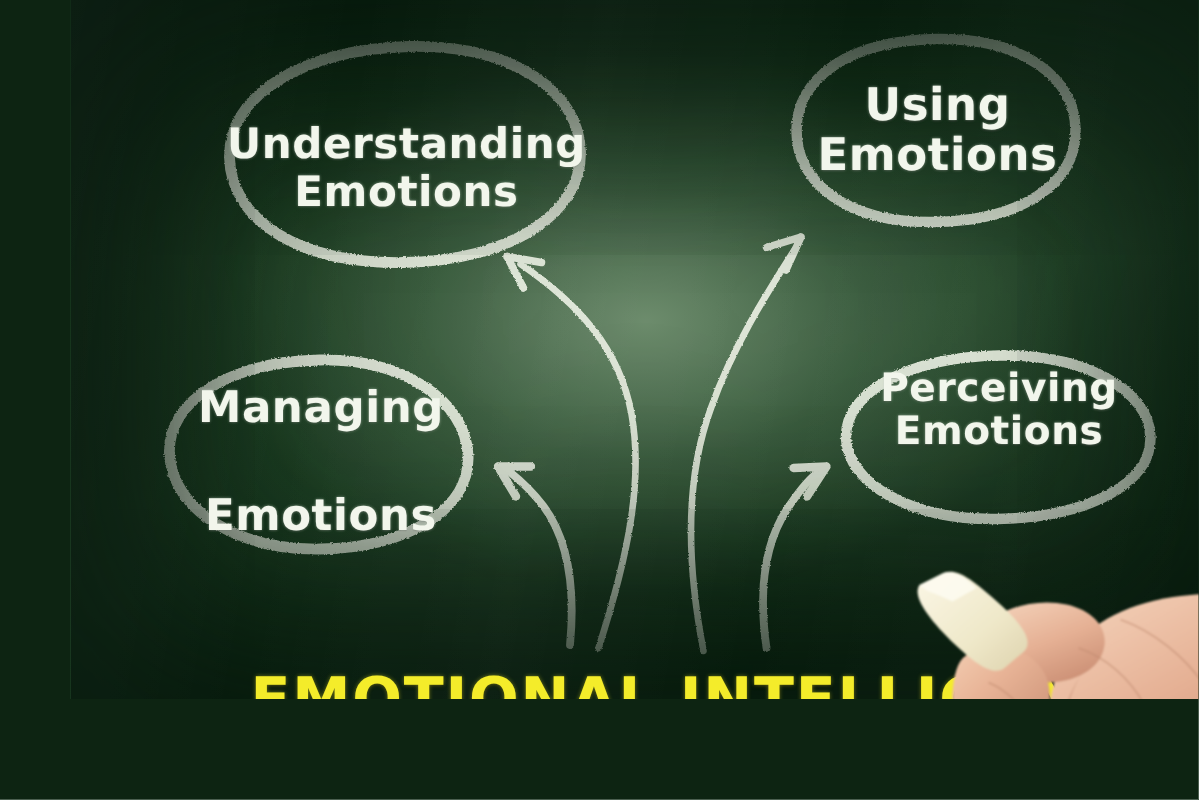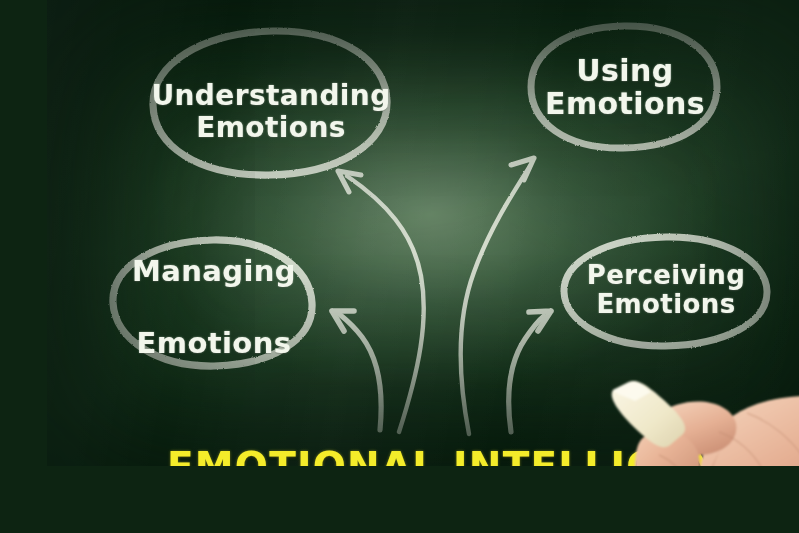--- a/index.html
+++ b/index.html
@@ -73,21 +73,21 @@
   #n-understanding .l2 { font-size: 28px; margin-top: 4px; }
 
   #n-using { left: 488px; top: 40px; width: 180px; height: 94px; }
   #n-using .l1 { font-size: 30px; }
   #n-using .l2 { font-size: 30px; margin-top: 3px; }
 
   #n-managing { left: 74px; top: 264px; width: 186px; height: 86px; gap: 40px; }
   #n-managing .l1 { font-size: 29px; }
   #n-managing .l2 { font-size: 29px; margin-top: 3px; }
 
-  #n-perceiving { left: 523px; top: 248px; width: 192px; height: 82px; }
+  #n-perceiving { left: 523px; top: 232px; width: 192px; height: 82px; }
   #n-perceiving .l1 { font-size: 26px; }
   #n-perceiving .l2 { font-size: 26px; margin-top: 3px; }
 
   #title {
     position: absolute;
     left: 120px;
     top: 440px;
     width: 470px;
     height: 52px;
     color: #f4ec2a;

